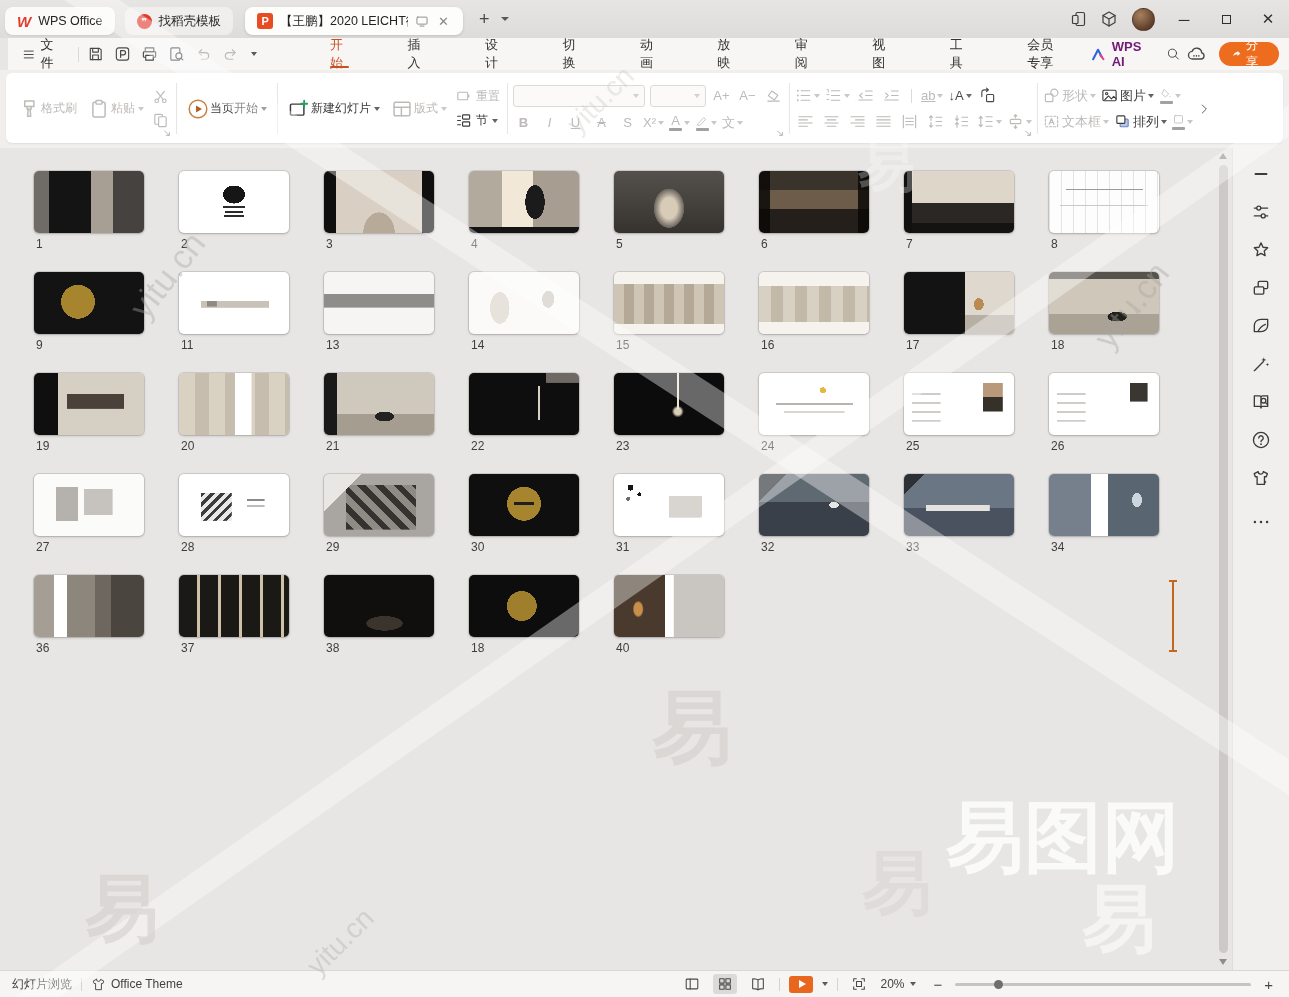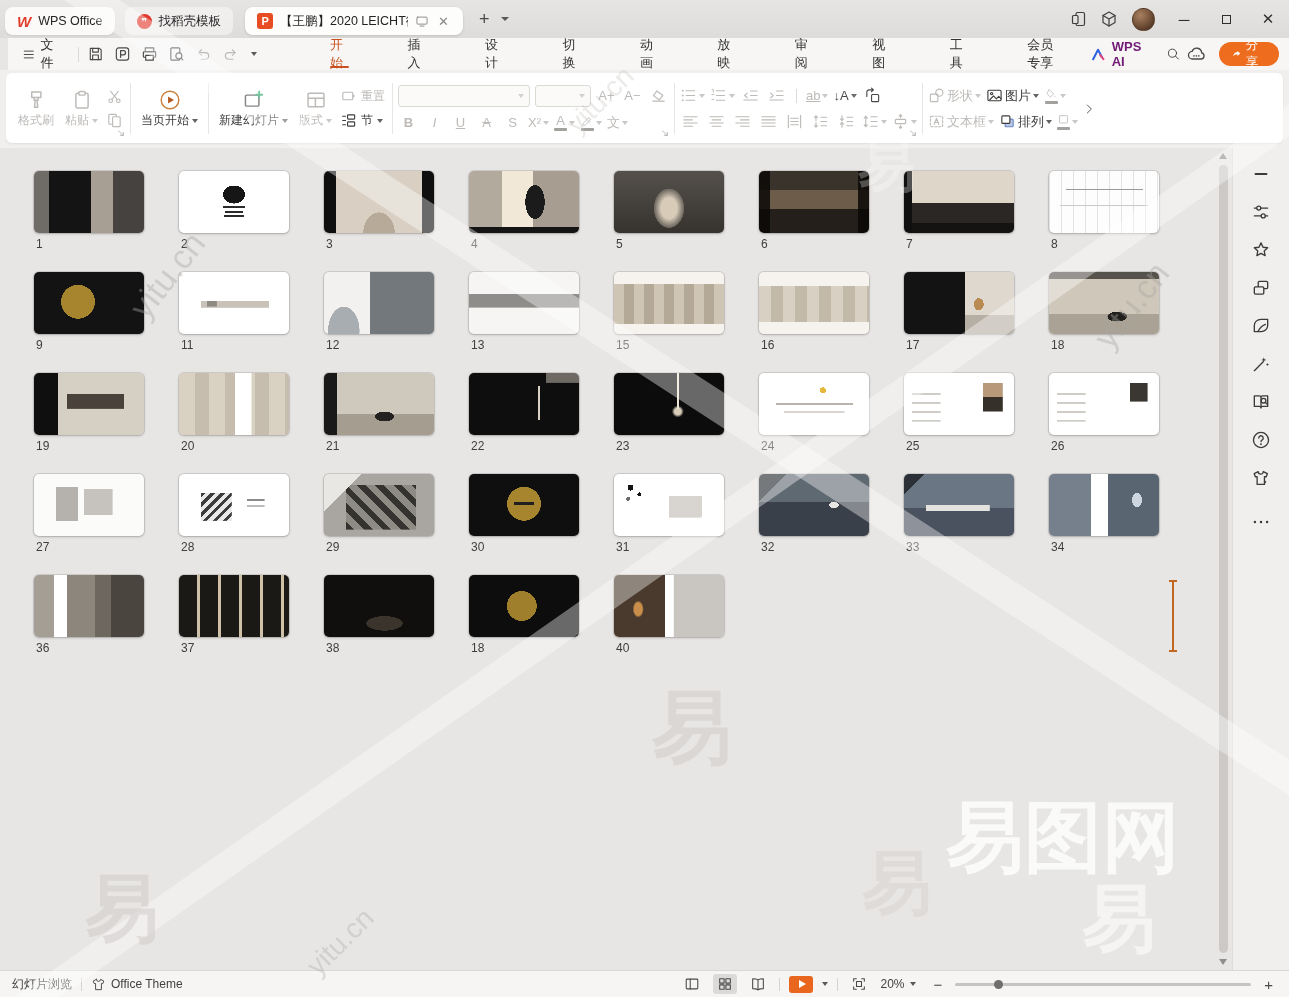--- a/index.html
+++ b/index.html
@@ -43,21 +43,21 @@
   .mb-search{width:26px;height:20px;color:#4a4948;padding:2px 5px;margin-left:8px;}
   .mb-right{margin-left:auto;display:flex;align-items:center;padding-right:10px;gap:12px;}
   .cloud-btn{width:24px;height:20px;color:#4a4948;}
   .share-btn{height:24px;border-radius:13px;background:#ed6c1e;color:#fff;display:flex;align-items:center;gap:4px;padding:0 12px;font-size:12.5px;}
   .share-btn .icon{width:13px;height:13px;}
   
   .ribbon{position:absolute;top:70px;left:0;right:0;height:78px;background:#f0efed;z-index:4;}
   .rcard{position:absolute;top:3px;left:6px;right:6px;bottom:5px;background:#fff;border-radius:6px;box-shadow:0 1px 2px rgba(0,0,0,.07);display:flex;align-items:stretch;padding:5px 2px 4px 4px;}
   .vsep{width:1px;background:#e8e6e4;margin:5px 2px;}
   .rgroup{position:relative;display:flex;align-items:center;gap:1px;padding:0 3px;}
-  .bigbtn{display:flex;flex-direction:column;align-items:center;justify-content:center;gap:1px;padding:2px 5px;font-size:12px;color:#3d3c3b;border-radius:4px;white-space:nowrap;}
+  .bigbtn{display:flex;flex-direction:row;align-items:center;justify-content:center;gap:1px;padding:2px 5px;font-size:12px;color:#3d3c3b;border-radius:4px;white-space:nowrap;}
   .bigbtn .icon{width:22px;height:22px;}
   .lblrow{display:flex;align-items:center;gap:3px;}
   .caret{width:0;height:0;border-left:3.5px solid transparent;border-right:3.5px solid transparent;border-top:4px solid currentColor;opacity:.8;margin-top:1px;}
   .smallcol{display:flex;flex-direction:column;justify-content:center;gap:7px;padding:0 2px;}
   .smallbtn{display:flex;align-items:center;gap:4px;font-size:12px;color:#3d3c3b;white-space:nowrap;}
   .smallbtn .icon{width:17px;height:17px;}
   .dis{color:#bdbab7 !important;}
   .twocol{display:flex;flex-direction:column;gap:6px;justify-content:center;}
   .trow{display:flex;align-items:center;gap:5px;}
   .combo{height:22px;border:1px solid #dcdad7;border-radius:3px;background:#fbfaf9;display:flex;align-items:center;justify-content:flex-end;padding:0 5px;color:#c9c7c5;}
@@ -703,26 +703,26 @@
       </div>
       <div>
         <div class="slide-thumb" style="background: radial-gradient(17px at 40% 48%, rgb(167, 132, 46) 0px, rgb(167, 132, 46) 99%, rgba(0, 0, 0, 0) 100%), rgb(19, 19, 19);"></div>
         <div class="slide-num">9</div>
       </div>
       <div>
         <div class="slide-thumb" style="background: linear-gradient(rgb(143, 138, 130), rgb(143, 138, 130)) 28% 52% / 9% 9% no-repeat, linear-gradient(rgb(201, 194, 184), rgb(201, 194, 184)) 52% 52% / 62% 11% no-repeat, rgb(255, 255, 255);"></div>
         <div class="slide-num">11</div>
       </div>
       <div>
-        <div class="slide-thumb" style="background: radial-gradient(26px 40px at 18% 95%, rgb(168, 173, 177) 0px, rgb(168, 173, 177) 60%, rgba(0, 0, 0, 0) 61%), linear-gradient(90deg, rgba(0, 0, 0, 0) 0px, rgba(0, 0, 0, 0) 42%, rgb(115, 120, 125) 42%, rgb(115, 120, 125) 100%), rgb(242, 241, 239);"></div>
-        <div class="slide-num">12</div>
-      </div>
-      <div>
         <div class="slide-thumb" style="background: linear-gradient(rgb(143, 141, 137), rgb(143, 141, 137)) 50% 46% / 100% 22% no-repeat, linear-gradient(rgb(46, 44, 42), rgb(46, 44, 42)) 40% 46% / 14% 16% no-repeat, rgb(246, 245, 243);"></div>
         <div class="slide-num">13</div>
+      </div>
+      <div>
+        <div class="slide-thumb" style="background: radial-gradient(16px 26px at 28% 58%, rgb(231, 226, 219) 0px, rgb(231, 226, 219) 60%, rgba(0, 0, 0, 0) 61%), radial-gradient(10px 14px at 72% 44%, rgb(205, 199, 190) 0px, rgb(205, 199, 190) 60%, rgba(0, 0, 0, 0) 61%), rgb(251, 250, 248);"></div>
+        <div class="slide-num">14</div>
       </div>
       <div>
         <div class="slide-thumb" style="background: linear-gradient(0deg, rgb(246, 243, 238) 0px, rgb(246, 243, 238) 16%, rgba(0, 0, 0, 0) 16%, rgba(0, 0, 0, 0) 80%, rgb(246, 243, 238) 80%), repeating-linear-gradient(90deg, rgb(207, 197, 181) 0px, rgb(207, 197, 181) 10px, rgb(180, 168, 150) 10px, rgb(180, 168, 150) 20px);"></div>
         <div class="slide-num">15</div>
       </div>
       <div>
         <div class="slide-thumb" style="background: linear-gradient(0deg, rgb(246, 243, 238) 0px, rgb(246, 243, 238) 20%, rgba(0, 0, 0, 0) 20%, rgba(0, 0, 0, 0) 78%, rgb(246, 243, 238) 78%), repeating-linear-gradient(90deg, rgb(216, 208, 194) 0px, rgb(216, 208, 194) 12px, rgb(195, 185, 168) 12px, rgb(195, 185, 168) 24px);"></div>
         <div class="slide-num">16</div>
       </div>
       <div>

